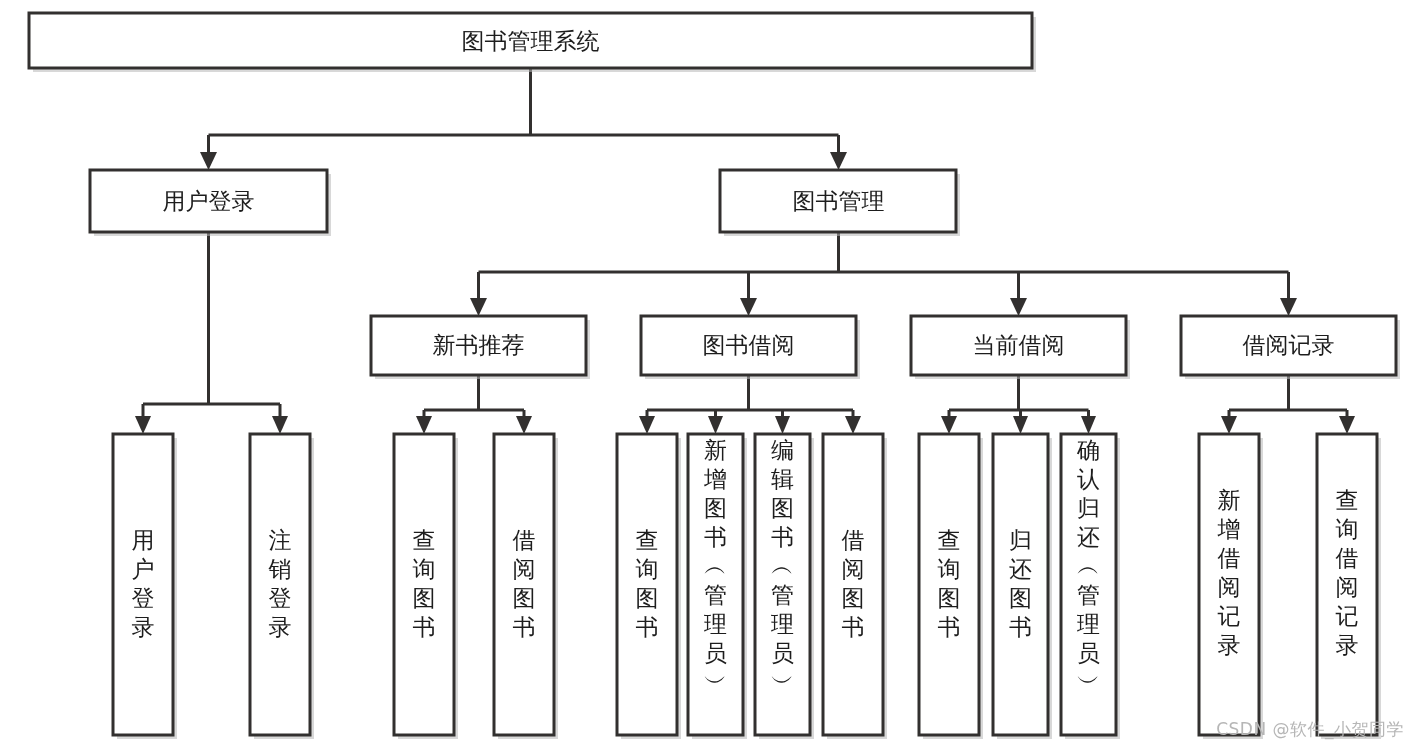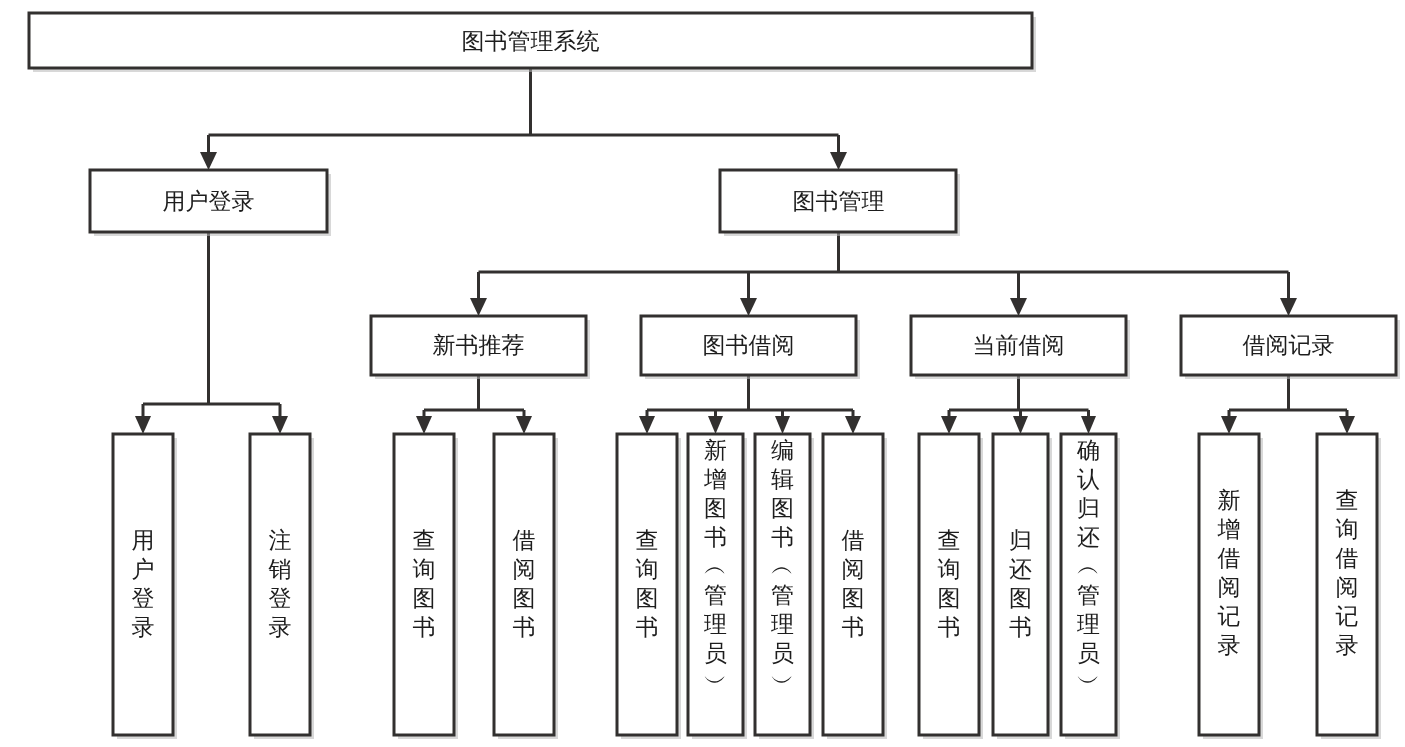--- a/index.html
+++ b/index.html
@@ -242,13 +242,14 @@
           <text class="node-label-v" x="1220" y="507.5"><tspan x="1220" dy="0">新</tspan><tspan x="1220" dy="29">增</tspan><tspan x="1220" dy="29">借</tspan><tspan x="1220" dy="29">阅</tspan><tspan x="1220" dy="29">记</tspan><tspan x="1220" dy="29">录</tspan></text>
         </g>
         <g>
           <rect class="box-shadow" x="1312" y="438" width="60" height="301"></rect>
           <rect class="box-rect" x="1308" y="434" width="60" height="301"></rect>
           <text class="node-label-v" x="1338" y="507.5"><tspan x="1338" dy="0">查</tspan><tspan x="1338" dy="29">询</tspan><tspan x="1338" dy="29">借</tspan><tspan x="1338" dy="29">阅</tspan><tspan x="1338" dy="29">记</tspan><tspan x="1338" dy="29">录</tspan></text>
         </g>
       </g>
   </svg>
 
+  <div class="watermark">CSDN @软件_小贺同学</div>
 </div>
 
 </body></html>

